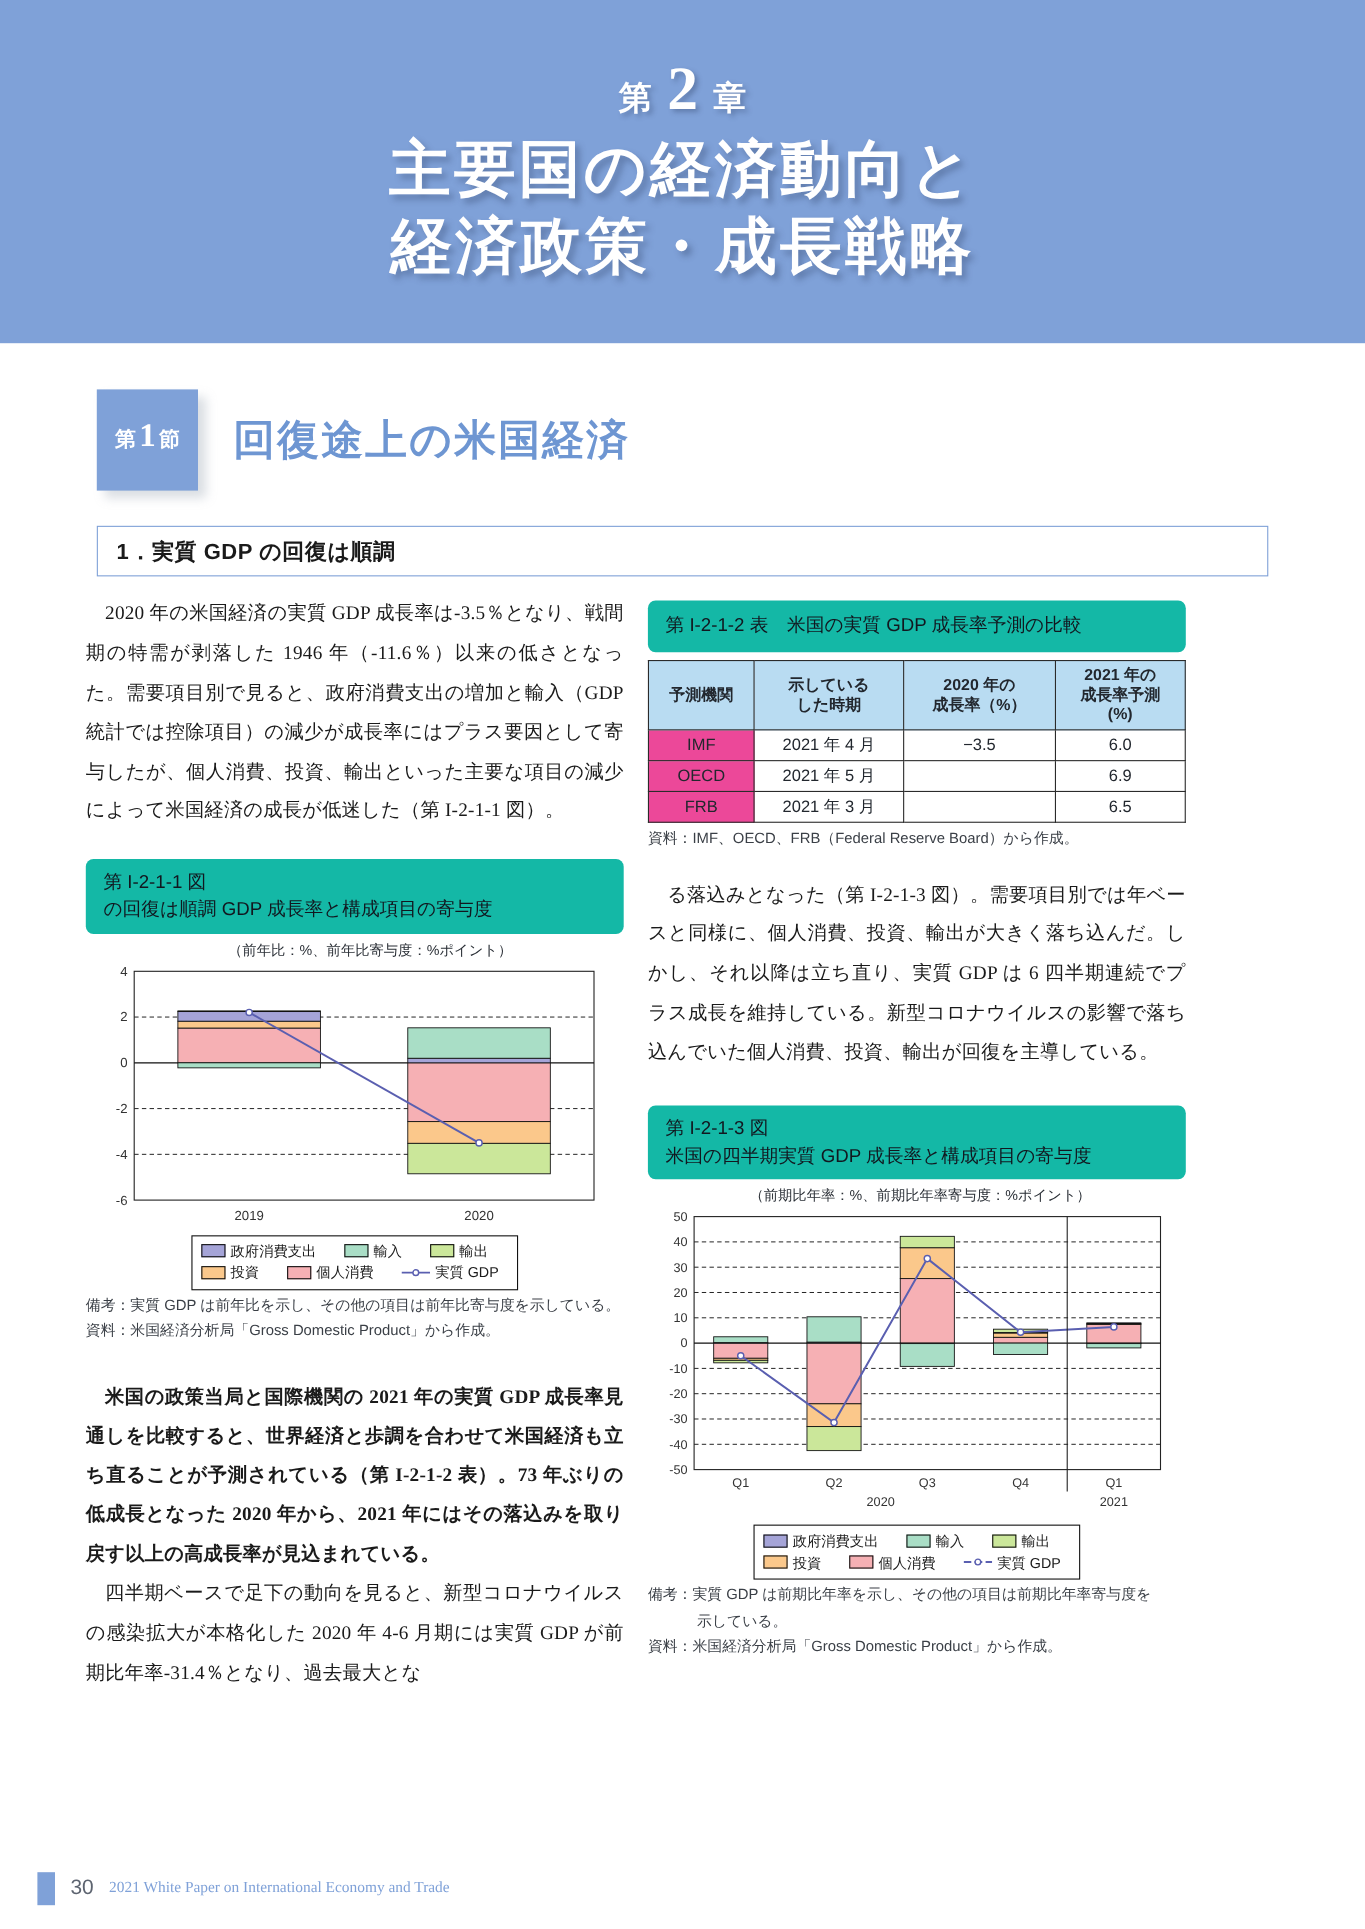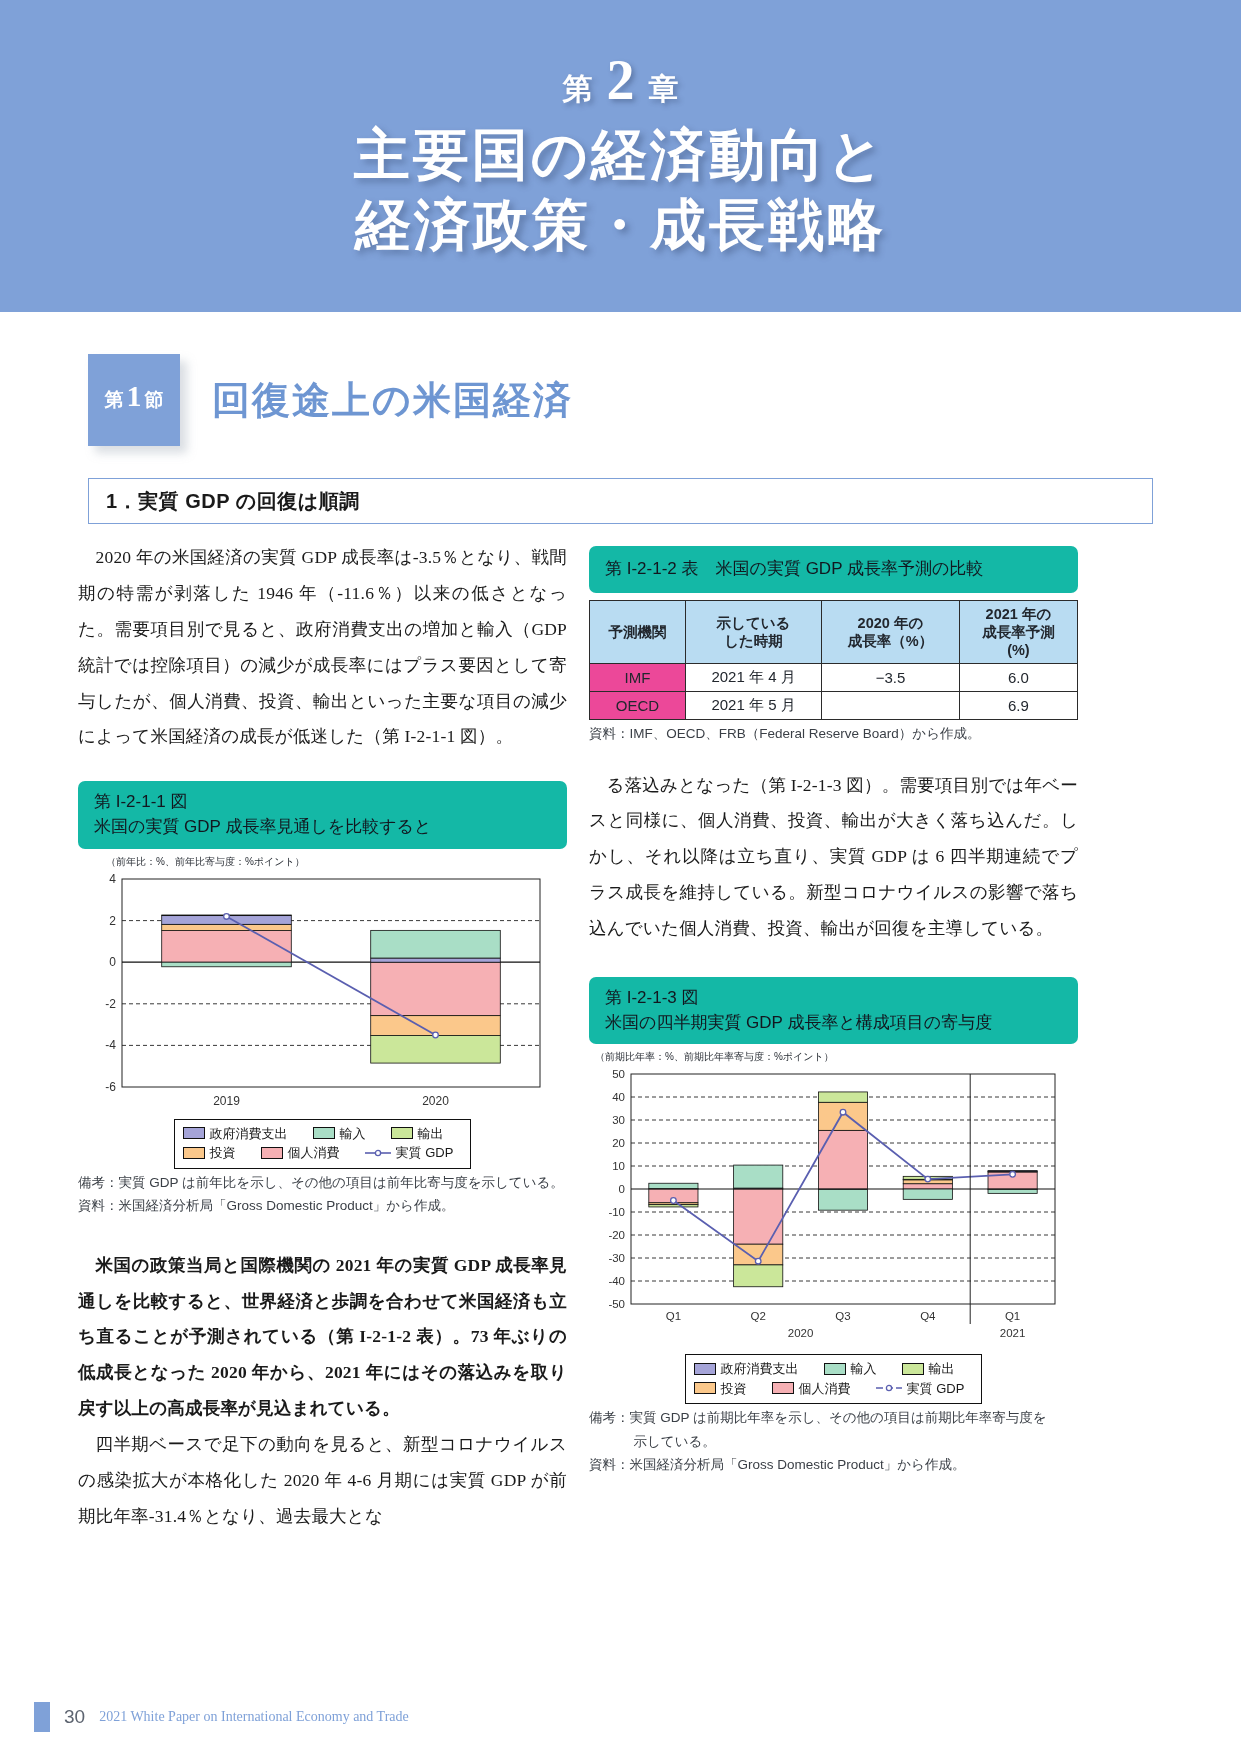--- a/index.html
+++ b/index.html
@@ -102,21 +102,21 @@
   }
   table.fc thead th { background: #b9dcf2; height: 62px; font-weight: 700; line-height: 1.25; font-size: 14.5px; }
   table.fc tbody td { height: 27px; font-size: 15px; }
   table.fc tbody td.org { background: #ec4899; }
   .note {
     font-size: 13.5px; color: #3a3f46; line-height: 1.45; margin-top: 4px;
   }
 
   
   .chart-wrap { margin-top: 6px; }
-  .axis-unit { font-size: 10px; color: #2a2f36; margin: 6px 0 0 28px; }
+  .axis-unit { font-size: 13px; color: #2a2f36; margin: 6px 0 0 28px; text-align: center; }
   svg { display: block; }
 
   
   .legend-box {
     border: 1px solid #111;
     display: inline-block;
     padding: 4px 8px 5px 8px;
     font-size: 13px;
     line-height: 1.5;
   }
@@ -161,21 +161,21 @@
 
 <div class="columns">
 
   <div class="col">
 
     <p class="para">2020 年の米国経済の実質 GDP 成長率は-3.5％となり、戦間期の特需が剥落した 1946 年（-11.6％）以来の低さとなった。需要項目別で見ると、政府消費支出の増加と輸入（GDP 統計では控除項目）の減少が成長率にはプラス要因として寄与したが、個人消費、投資、輸出といった主要な項目の減少によって米国経済の成長が低迷した（第 I-2-1-1 図）。</p>
 
     <div class="chart-wrap" style="margin-top:26px;">
       <div class="cap-box">
         <div>第 I-2-1-1 図</div>
-        <div>米国の実質 GDP 成長率見通しを比較すると</div>
+        <div>の回復は順調 GDP 成長率と構成項目の寄与度</div>
       </div>
       <div class="axis-unit">（前年比：%、前年比寄与度：%ポイント）</div>
       <svg id="svg-fig1" width="480" height="250">
           <rect x="44" y="10" width="418" height="208" fill="#fff" stroke="#222" stroke-width="1"></rect>
           <text x="38" y="222" text-anchor="end" font-size="12" fill="#333" font-family="&quot;Liberation Sans&quot;,sans-serif">-6</text>
           <line x1="44" y1="176.4" x2="462" y2="176.4" stroke="#222" stroke-width="0.9" stroke-dasharray="4,3"></line>
           <text x="38" y="180.4" text-anchor="end" font-size="12" fill="#333" font-family="&quot;Liberation Sans&quot;,sans-serif">-4</text>
           <line x1="44" y1="134.8" x2="462" y2="134.8" stroke="#222" stroke-width="0.9" stroke-dasharray="4,3"></line>
           <text x="38" y="138.8" text-anchor="end" font-size="12" fill="#333" font-family="&quot;Liberation Sans&quot;,sans-serif">-2</text>
           <text x="38" y="97.2" text-anchor="end" font-size="12" fill="#333" font-family="&quot;Liberation Sans&quot;,sans-serif">0</text>
@@ -272,20 +272,26 @@
             <td class="org">IMF</td>
             <td>2021 年 4 月</td>
             <td>−3.5</td>
             <td>6.0</td>
           </tr>
           <tr>
             <td class="org">OECD</td>
             <td>2021 年 5 月</td>
             <td></td>
             <td>6.9</td>
+          </tr>
+          <tr>
+            <td class="org">FRB</td>
+            <td>2021 年 3 月</td>
+            <td></td>
+            <td>6.5</td>
           </tr>
         </tbody>
       </table>
       <div class="note">資料：IMF、OECD、FRB（Federal Reserve Board）から作成。</div>
     </div>
 
     <p class="para" style="margin-top:24px;">る落込みとなった（第 I-2-1-3 図）。需要項目別では年ベースと同様に、個人消費、投資、輸出が大きく落ち込んだ。しかし、それ以降は立ち直り、実質 GDP は 6 四半期連続でプラス成長を維持している。新型コロナウイルスの影響で落ち込んでいた個人消費、投資、輸出が回復を主導している。</p>
 
     <div class="chart-wrap" style="margin-top:30px;">
       <div class="cap-box">

